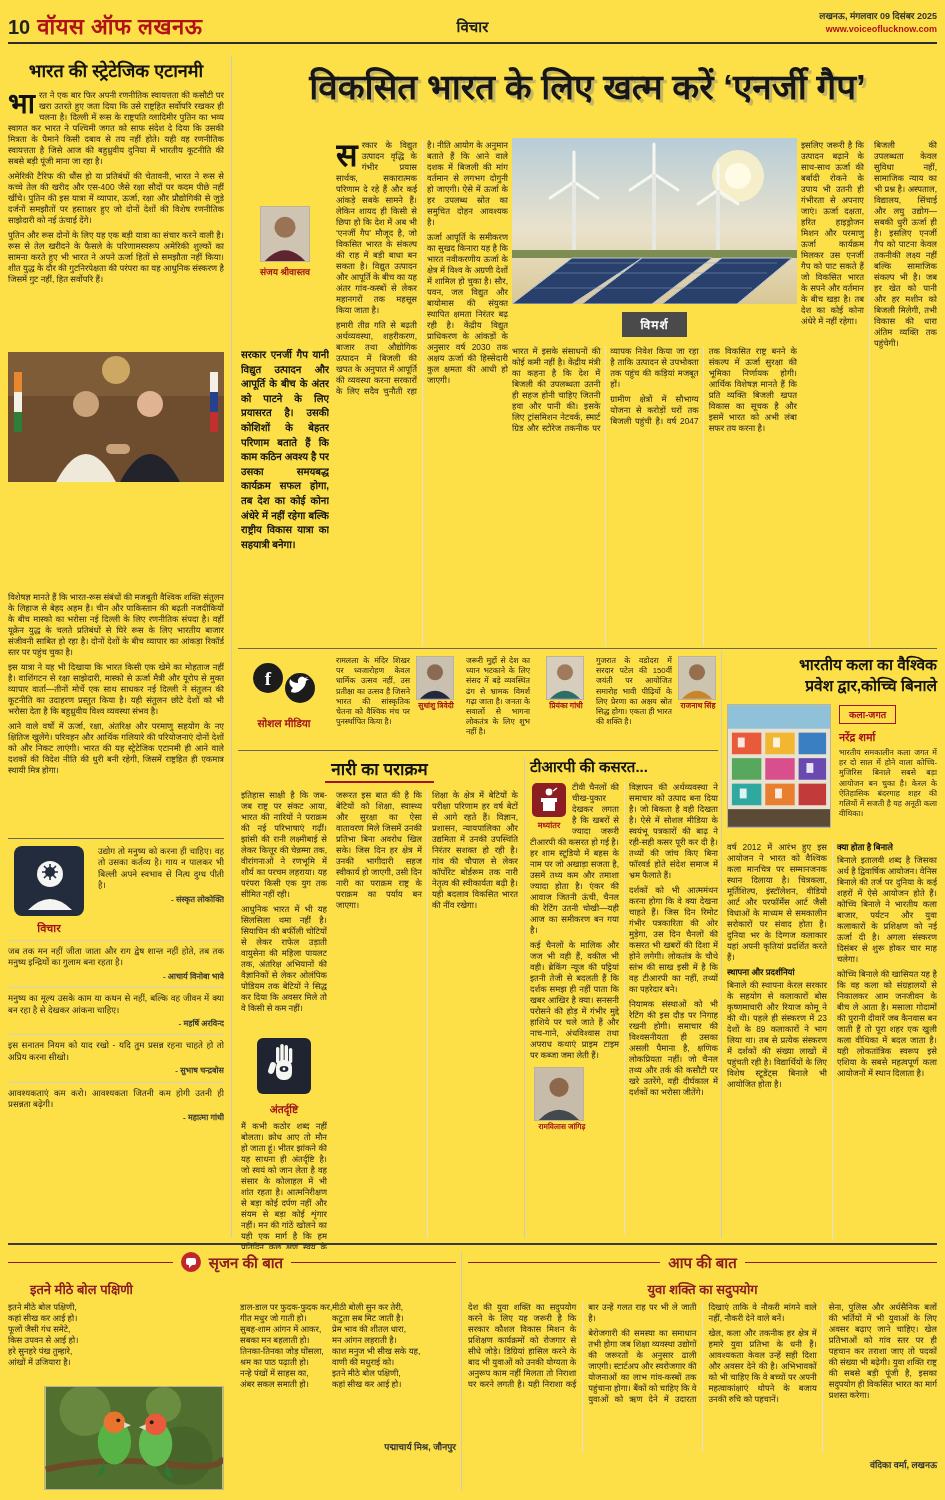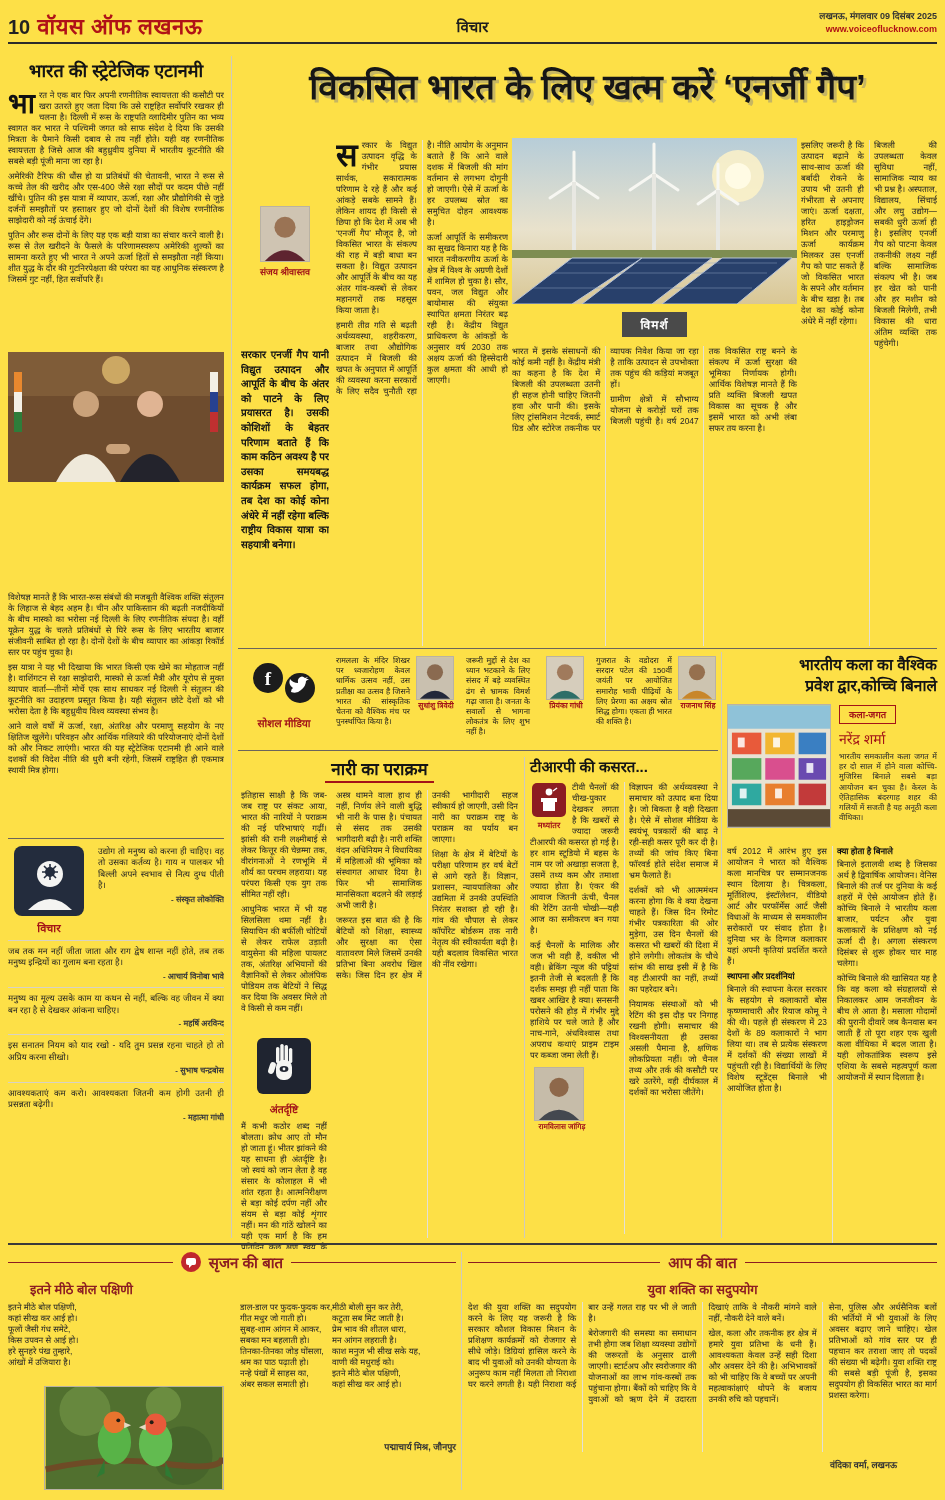--- a/index.html
+++ b/index.html
@@ -224,21 +224,20 @@
   <div class="vrule" style="left:721px;top:652px;height:586px"></div>
 
   <div class="abs" style="left:241px;top:757px;width:277px;text-align:center">
     <span style="font-size:17px;font-weight:800;color:#141414;border-bottom:2px solid #a31418;padding:0 6px 2px">नारी का पराक्रम</span>
   </div>
   <div class="abs bt" style="left:241px;top:790px;width:86px;height:242px">
     <p>इतिहास साक्षी है कि जब-जब राष्ट्र पर संकट आया, भारत की नारियों ने पराक्रम की नई परिभाषाएं गढ़ीं। झांसी की रानी लक्ष्मीबाई से लेकर कित्तूर की चेन्नम्मा तक, वीरांगनाओं ने रणभूमि में शौर्य का परचम लहराया। यह परंपरा किसी एक युग तक सीमित नहीं रही।</p>
     <p>आधुनिक भारत में भी यह सिलसिला थमा नहीं है। सियाचिन की बर्फीली चोटियों से लेकर राफेल उड़ाती वायुसेना की महिला पायलट तक, अंतरिक्ष अभियानों की वैज्ञानिकों से लेकर ओलंपिक पोडियम तक बेटियों ने सिद्ध कर दिया कि अवसर मिले तो वे किसी से कम नहीं।</p>
   </div>
   <div class="abs bt c2" style="left:336px;top:790px;width:182px;height:448px">
-    <p>अस्त्र थामने वाला हाथ ही नहीं, निर्णय लेने वाली बुद्धि भी नारी के पास है। पंचायत से संसद तक उसकी भागीदारी बढ़ी है। नारी शक्ति वंदन अधिनियम ने विधायिका में महिलाओं की भूमिका को संस्थागत आधार दिया है। फिर भी सामाजिक मानसिकता बदलने की लड़ाई अभी जारी है।</p>
     <p>जरूरत इस बात की है कि बेटियों को शिक्षा, स्वास्थ्य और सुरक्षा का ऐसा वातावरण मिले जिसमें उनकी प्रतिभा बिना अवरोध खिल सके। जिस दिन हर क्षेत्र में उनकी भागीदारी सहज स्वीकार्य हो जाएगी, उसी दिन नारी का पराक्रम राष्ट्र के पराक्रम का पर्याय बन जाएगा।</p>
     <p>शिक्षा के क्षेत्र में बेटियों के परीक्षा परिणाम हर वर्ष बेटों से आगे रहते हैं। विज्ञान, प्रशासन, न्यायपालिका और उद्यमिता में उनकी उपस्थिति निरंतर सशक्त हो रही है। गांव की चौपाल से लेकर कॉर्पोरेट बोर्डरूम तक नारी नेतृत्व की स्वीकार्यता बढ़ी है। यही बदलाव विकसित भारत की नींव रखेगा।</p>
   </div>
 
   <div class="abs" style="left:241px;top:1038px;width:86px;text-align:center">
     <svg width="54" height="56" viewBox="0 0 54 56">
       <rect width="54" height="56" rx="6" fill="#1f2430"></rect>
       <rect x="19" y="22" width="16" height="20" rx="7" fill="#f5f5f2"></rect>
       <rect x="19" y="9" width="3.4" height="16" rx="1.6" fill="#f5f5f2"></rect>
       <rect x="23.3" y="6" width="3.4" height="19" rx="1.6" fill="#f5f5f2"></rect>
@@ -303,21 +302,21 @@
         <g fill="#fff" opacity=".85">
             <rect x="10" y="33" width="7" height="10"></rect>
             <rect x="46" y="33" width="7" height="10"></rect>
             <rect x="80" y="59" width="7" height="10"></rect>
             <rect x="12" y="85" width="7" height="10"></rect>
             <rect x="48" y="85" width="7" height="10"></rect>
           </g>
       </svg>
       <div style="flex:1">
         <span style="display:inline-block;border:1.4px solid #a31418;color:#a31418;font-size:9.5px;font-weight:800;padding:2px 9px">कला-जगत</span>
-        <div style="font-size:14px;font-weight:normal;color:#a31418;margin:5px 0 4px">नरेंद्र शर्मा</div>
+        <div style="font-size:11px;font-weight:bold;color:#a31418;margin:5px 0 4px">नरेंद्र शर्मा</div>
         <div class="bt sm" style="height:86px">भारतीय समकालीन कला जगत में हर दो साल में होने वाला कोच्चि-मुजिरिस बिनाले सबसे बड़ा आयोजन बन चुका है। केरल के ऐतिहासिक बंदरगाह शहर की गलियों में सजती है यह अनूठी कला वीथिका।</div>
       </div>
     </div>
     <div class="bt c2" style="margin-top:8px;height:398px">
       <p>वर्ष 2012 में आरंभ हुए इस आयोजन ने भारत को वैश्विक कला मानचित्र पर सम्मानजनक स्थान दिलाया है। चित्रकला, मूर्तिशिल्प, इंस्टॉलेशन, वीडियो आर्ट और परफॉर्मेंस आर्ट जैसी विधाओं के माध्यम से समकालीन सरोकारों पर संवाद होता है। दुनिया भर के दिग्गज कलाकार यहां अपनी कृतियां प्रदर्शित करते हैं।</p>
       <p style="font-weight:bold;color:#111;margin-bottom:2px">स्थापना और प्रदर्शनियां</p>
       <p>बिनाले की स्थापना केरल सरकार के सहयोग से कलाकारों बोस कृष्णमाचारी और रियाज कोमू ने की थी। पहले ही संस्करण में 23 देशों के 89 कलाकारों ने भाग लिया था। तब से प्रत्येक संस्करण में दर्शकों की संख्या लाखों में पहुंचती रही है। विद्यार्थियों के लिए विशेष स्टूडेंट्स बिनाले भी आयोजित होता है।</p>
       <p style="font-weight:bold;color:#111;margin-bottom:2px">क्या होता है बिनाले</p>
       <p>बिनाले इतालवी शब्द है जिसका अर्थ है द्विवार्षिक आयोजन। वेनिस बिनाले की तर्ज पर दुनिया के कई शहरों में ऐसे आयोजन होते हैं। कोच्चि बिनाले ने भारतीय कला बाजार, पर्यटन और युवा कलाकारों के प्रशिक्षण को नई ऊर्जा दी है। अगला संस्करण दिसंबर से शुरू होकर चार माह चलेगा।</p>
       <p>कोच्चि बिनाले की खासियत यह है कि वह कला को संग्रहालयों से निकालकर आम जनजीवन के बीच ले आता है। मसाला गोदामों की पुरानी दीवारें जब कैनवास बन जाती हैं तो पूरा शहर एक खुली कला वीथिका में बदल जाता है। यही लोकतांत्रिक स्वरूप इसे एशिया के सबसे महत्वपूर्ण कला आयोजनों में स्थान दिलाता है।</p>
@@ -384,15 +383,15 @@
     <span class="maroon" style="font-size:15px;font-weight:800">आप की बात</span>
     <div class="ln"></div>
   </div>
   <div class="abs maroon" style="left:468px;top:1280px;width:469px;text-align:center;font-size:13px;font-weight:800">युवा शक्ति का सदुपयोग</div>
   <div class="abs bt c4" style="left:468px;top:1302px;width:469px;height:150px">
     <p>देश की युवा शक्ति का सदुपयोग करने के लिए यह जरूरी है कि सरकार कौशल विकास मिशन के प्रशिक्षण कार्यक्रमों को रोजगार से सीधे जोड़े। डिग्रियां हासिल करने के बाद भी युवाओं को उनकी योग्यता के अनुरूप काम नहीं मिलता तो निराशा घर करने लगती है। यही निराशा कई बार उन्हें गलत राह पर भी ले जाती है।</p>
     <p>बेरोजगारी की समस्या का समाधान तभी होगा जब शिक्षा व्यवस्था उद्योगों की जरूरतों के अनुसार ढाली जाएगी। स्टार्टअप और स्वरोजगार की योजनाओं का लाभ गांव-कस्बों तक पहुंचाना होगा। बैंकों को चाहिए कि वे युवाओं को ऋण देने में उदारता दिखाएं ताकि वे नौकरी मांगने वाले नहीं, नौकरी देने वाले बनें।</p>
     <p>खेल, कला और तकनीक हर क्षेत्र में हमारे युवा प्रतिभा के धनी हैं। आवश्यकता केवल उन्हें सही दिशा और अवसर देने की है। अभिभावकों को भी चाहिए कि वे बच्चों पर अपनी महत्वाकांक्षाएं थोपने के बजाय उनकी रुचि को पहचानें।</p>
     <p>सेना, पुलिस और अर्धसैनिक बलों की भर्तियों में भी युवाओं के लिए अवसर बढ़ाए जाने चाहिए। खेल प्रतिभाओं को गांव स्तर पर ही पहचान कर तराशा जाए तो पदकों की संख्या भी बढ़ेगी। युवा शक्ति राष्ट्र की सबसे बड़ी पूंजी है, इसका सदुपयोग ही विकसित भारत का मार्ग प्रशस्त करेगा।</p>
   </div>
-  <div class="abs" style="left:790px;top:1458px;width:147px;text-align:center;font-size:9px;font-weight:bold;color:#333">वंदिका वर्मा, लखनऊ</div>
+  <div class="abs" style="left:790px;top:1458px;width:147px;text-align:right;font-size:9px;font-weight:bold;color:#333">वंदिका वर्मा, लखनऊ</div>
 
 </div>
 
 </body></html>

